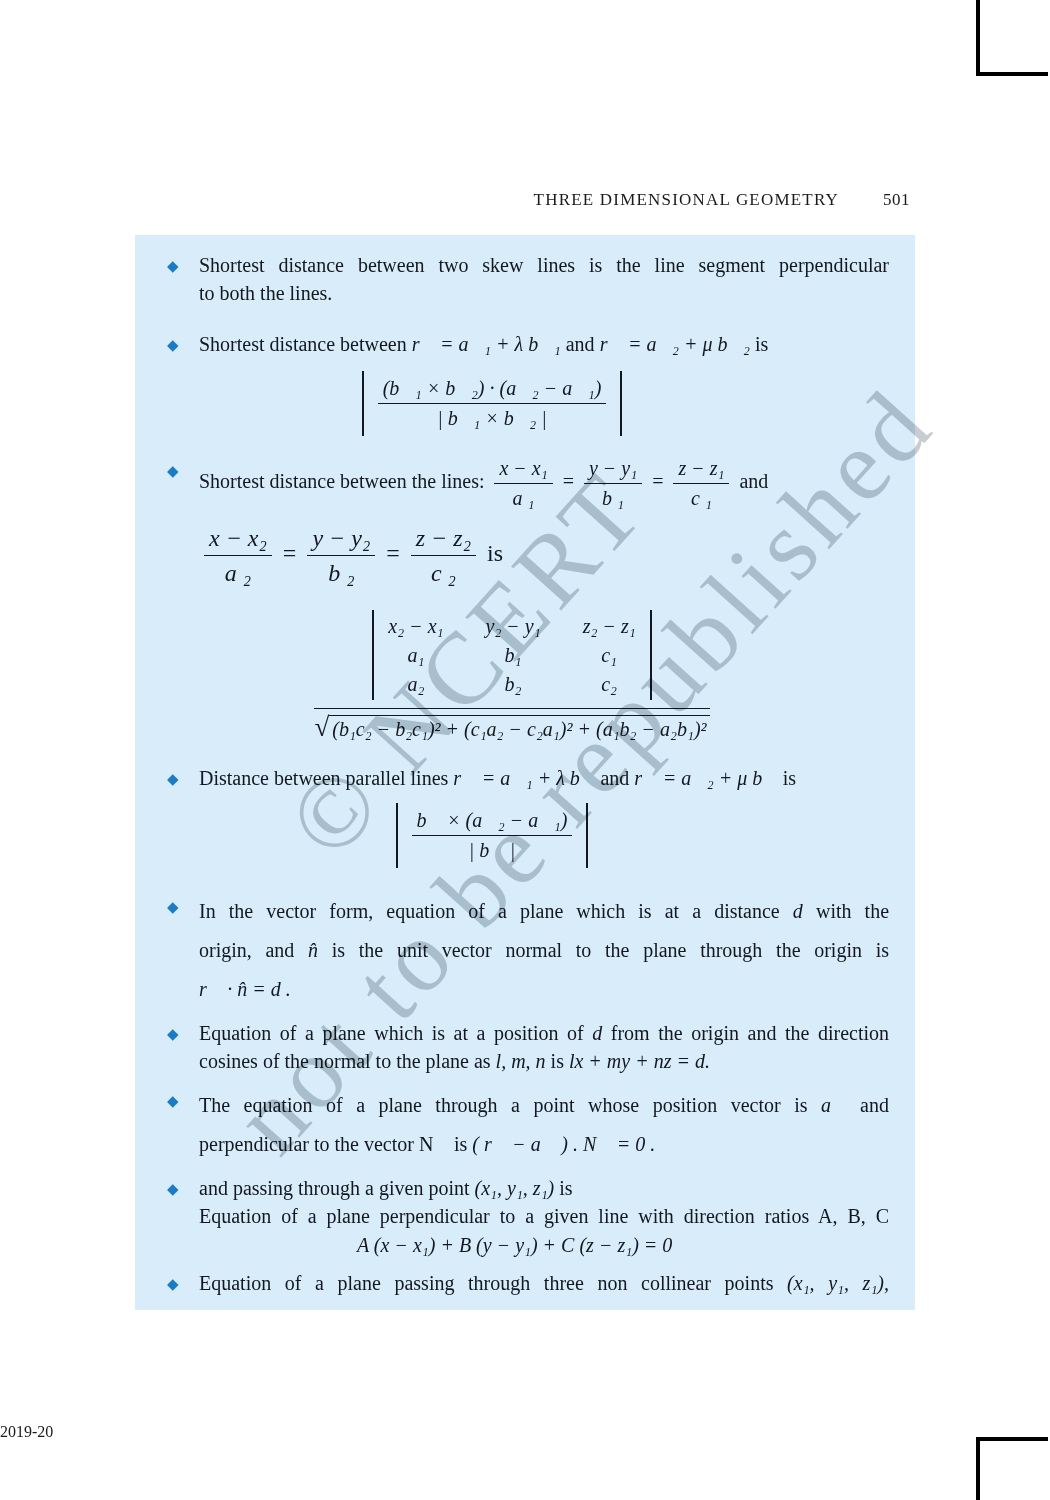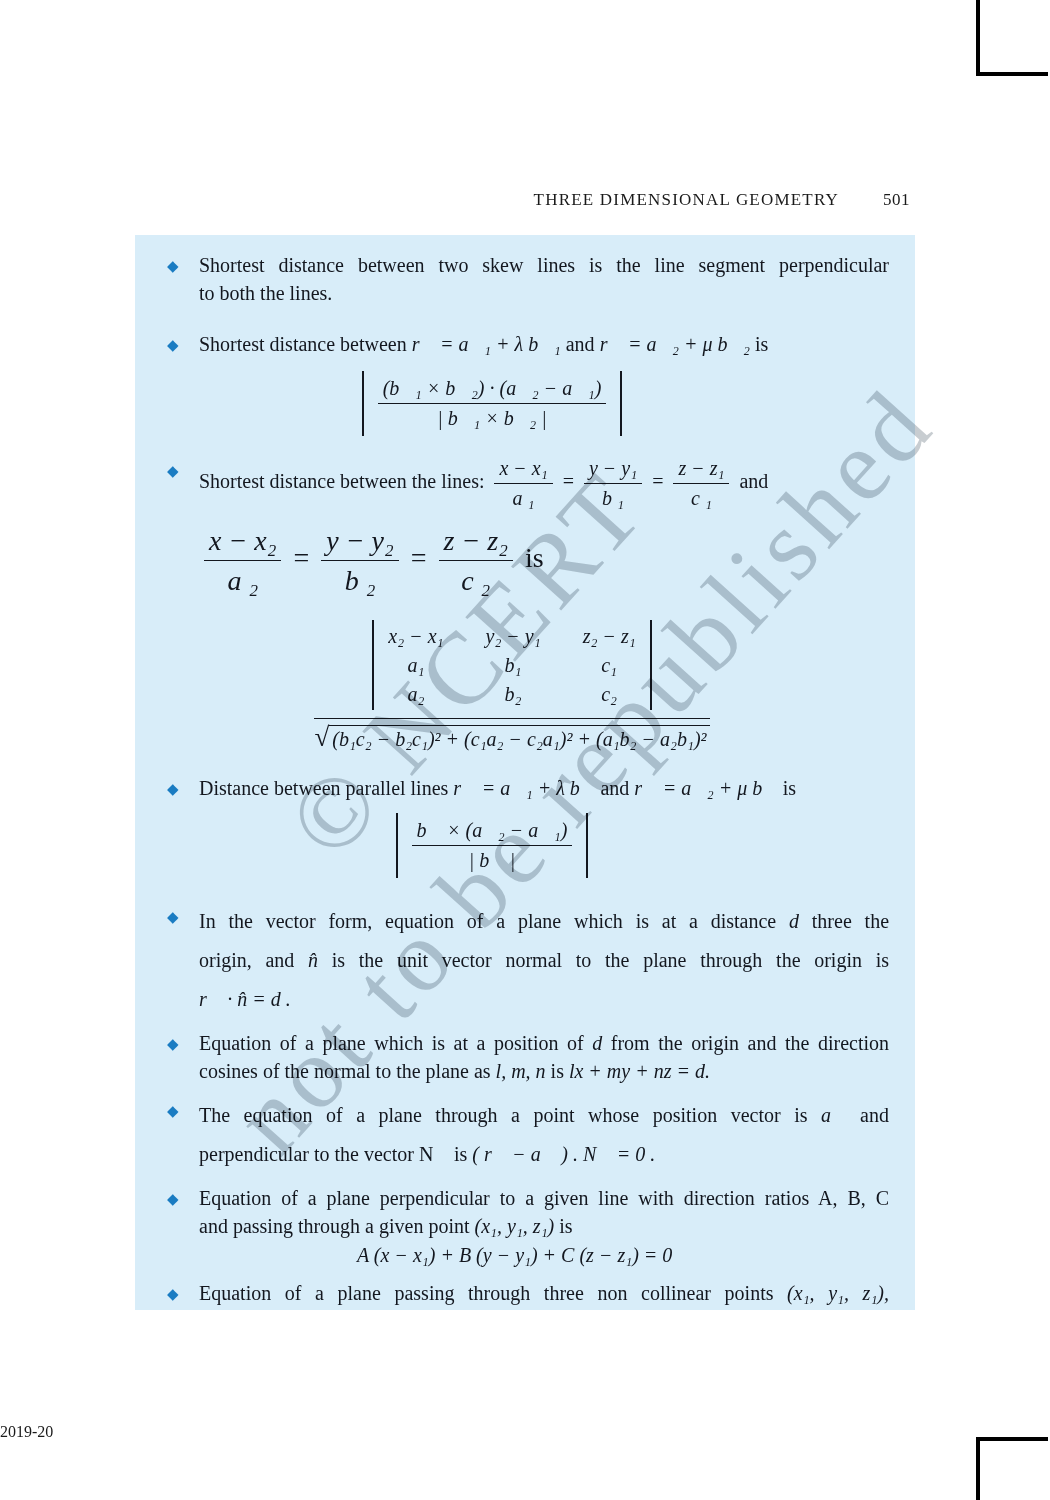--- a/index.html
+++ b/index.html
@@ -116,21 +116,21 @@
       <div class="btext">
         <span>Shortest distance between the lines:</span>
         <span class="frac"><span class="num mi">x − x₁</span><span class="den mi">a ₁</span></span>
         <span>=</span>
         <span class="frac"><span class="num mi">y − y₁</span><span class="den mi">b ₁</span></span>
         <span>=</span>
         <span class="frac"><span class="num mi">z − z₁</span><span class="den mi">c ₁</span></span>
         <span>and</span>
       </div>
     </div>
-    <div class="contline mt4" style="font-size:28px;">
+    <div class="contline mt4" style="font-size:24px;">
       <span class="frac"><span class="num mi">x − x₂</span><span class="den mi">a ₂</span></span>
       <span>=</span>
       <span class="frac"><span class="num mi">y − y₂</span><span class="den mi">b ₂</span></span>
       <span>=</span>
       <span class="frac"><span class="num mi">z − z₂</span><span class="den mi">c ₂</span></span>
       <span>is</span>
     </div>
     <div class="display d-det">
       <span class="bigfrac">
         <span class="bf-num">
@@ -170,21 +170,21 @@
         <span class="frac">
           <span class="num mi">b⃗ × (a⃗₂ − a⃗₁)</span>
           <span class="den mi">| b⃗ |</span>
         </span>
       </span>
     </div>
 
     <div class="bullet wide">
       <span class="diamond">◆</span>
       <div class="btext">
-        <span class="line jl"><span>In the vector form, equation of a plane which is at a distance</span> <span class="mi">d</span> <span>three the</span></span>
+        <span class="line jl"><span>In the vector form, equation of a plane which is at a distance</span> <span class="mi">d</span> <span>with the</span></span>
         <span class="line jl"><span>origin, and</span> <span class="mi">n̂</span> <span>is the unit vector normal to the plane through the origin is</span></span>
         <span class="line mi">r⃗ · n̂ = d .</span>
       </div>
     </div>
 
     <div class="bullet mt2">
       <span class="diamond">◆</span>
       <div class="btext">
         <span class="line jl"><span>Equation of a plane which is at a position of</span> <span class="mi">d</span> <span>from the origin and the direction</span></span>
         <span class="line"><span>cosines of the normal to the plane as</span> <span class="mi">l, m, n</span> <span>is</span> <span class="mi">lx + my + nz = d.</span></span>
@@ -195,22 +195,22 @@
       <span class="diamond">◆</span>
       <div class="btext">
         <span class="line jl"><span>The equation of a plane through a point whose position vector is</span> <span class="mi">a⃗</span> <span>and</span></span>
         <span class="line"><span>perpendicular to the vector</span> <span>N⃗</span> <span>is</span> <span class="mi">( r⃗ − a⃗ ) . N⃗ = 0 .</span></span>
       </div>
     </div>
 
     <div class="bullet mt2">
       <span class="diamond">◆</span>
       <div class="btext">
+        <span class="line"><span>and passing through a given point</span> <span class="mi">(x₁, y₁, z₁)</span> <span>is</span></span>
         <span class="line jl">Equation of a plane perpendicular to a given line with direction ratios A, B, C</span>
-        <span class="line"><span>and passing through a given point</span> <span class="mi">(x₁, y₁, z₁)</span> <span>is</span></span>
       </div>
     </div>
     <div class="display d-b8">
       <span class="mi">A (x − x₁) + B (y − y₁) + C (z − z₁) = 0</span>
     </div>
 
     <div class="bullet mt4">
       <span class="diamond">◆</span>
       <div class="btext">
         <span class="line jl"><span>Equation of a plane passing through three non collinear points</span> <span class="mi">(x₁, y₁, z₁),</span></span>

